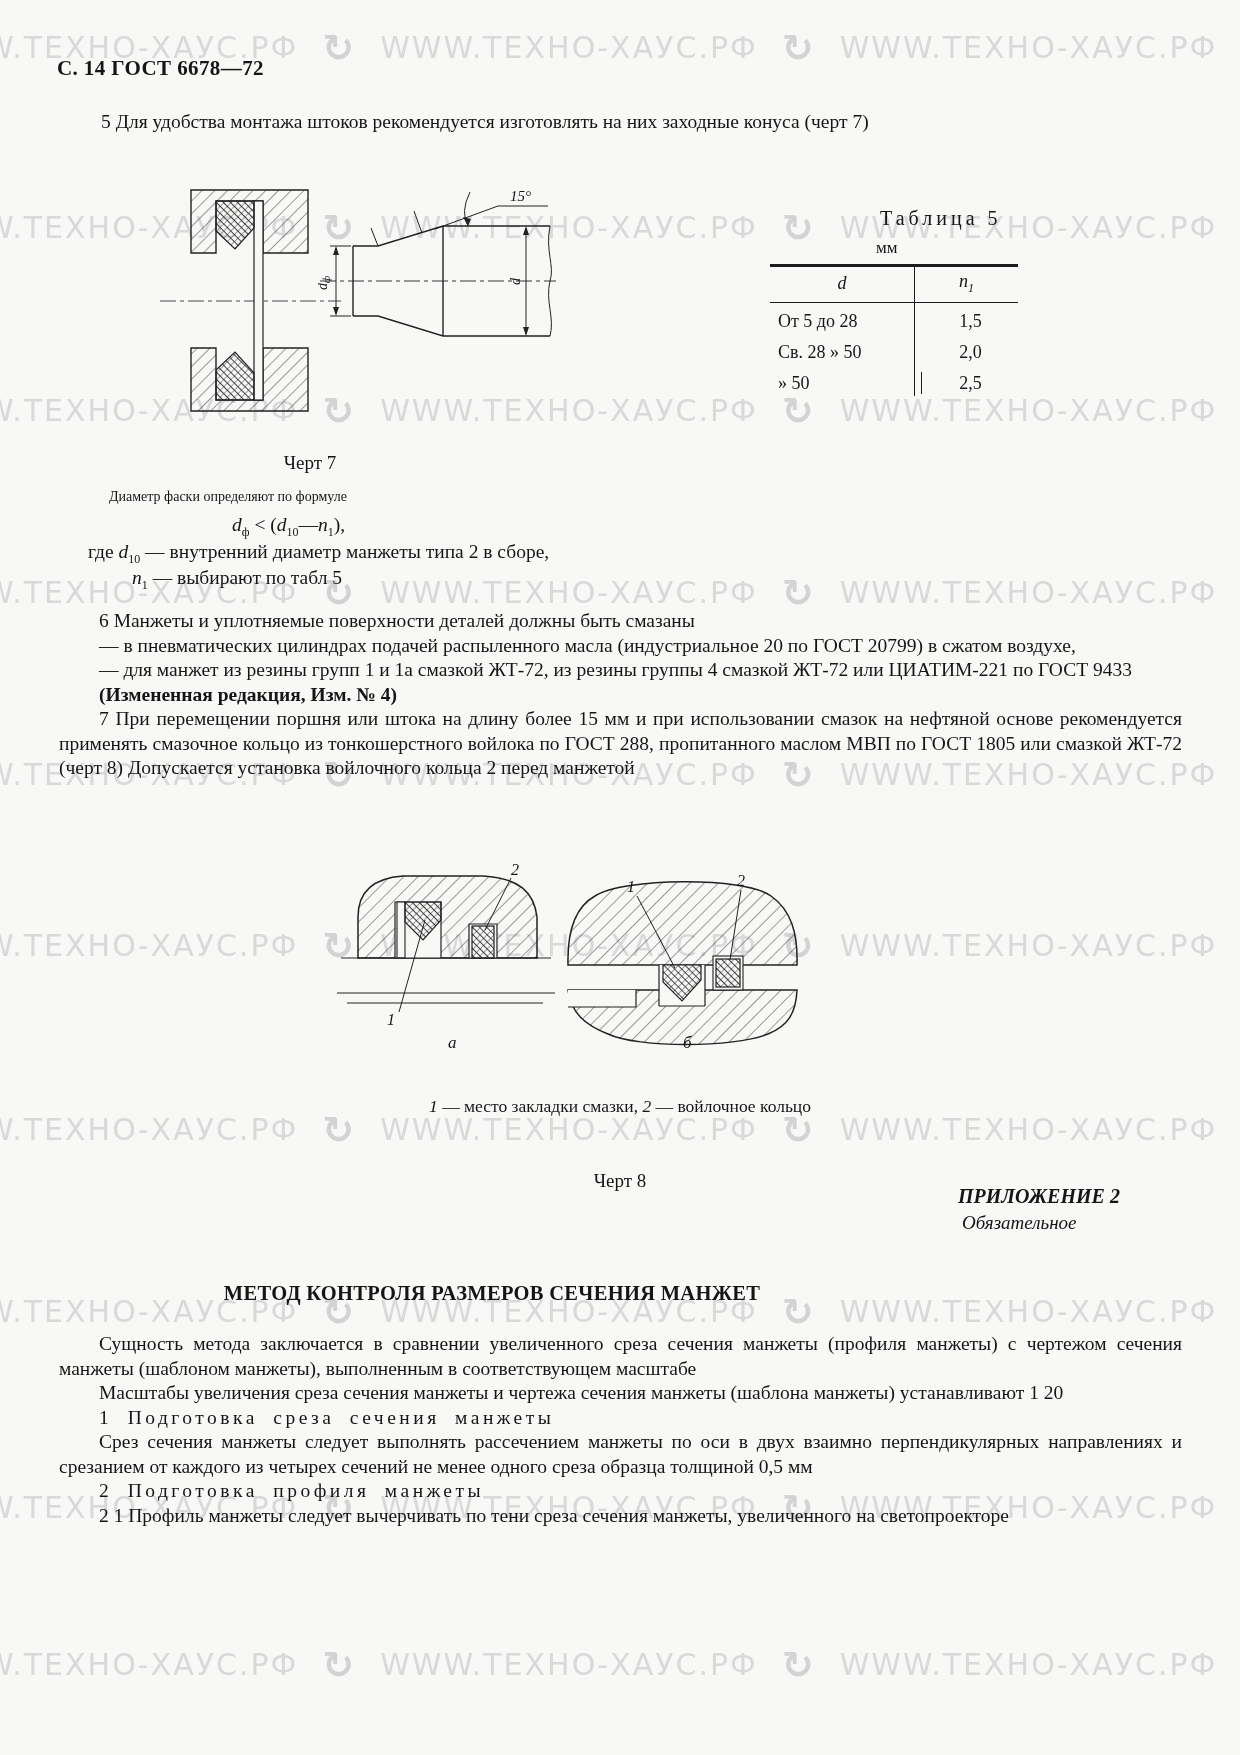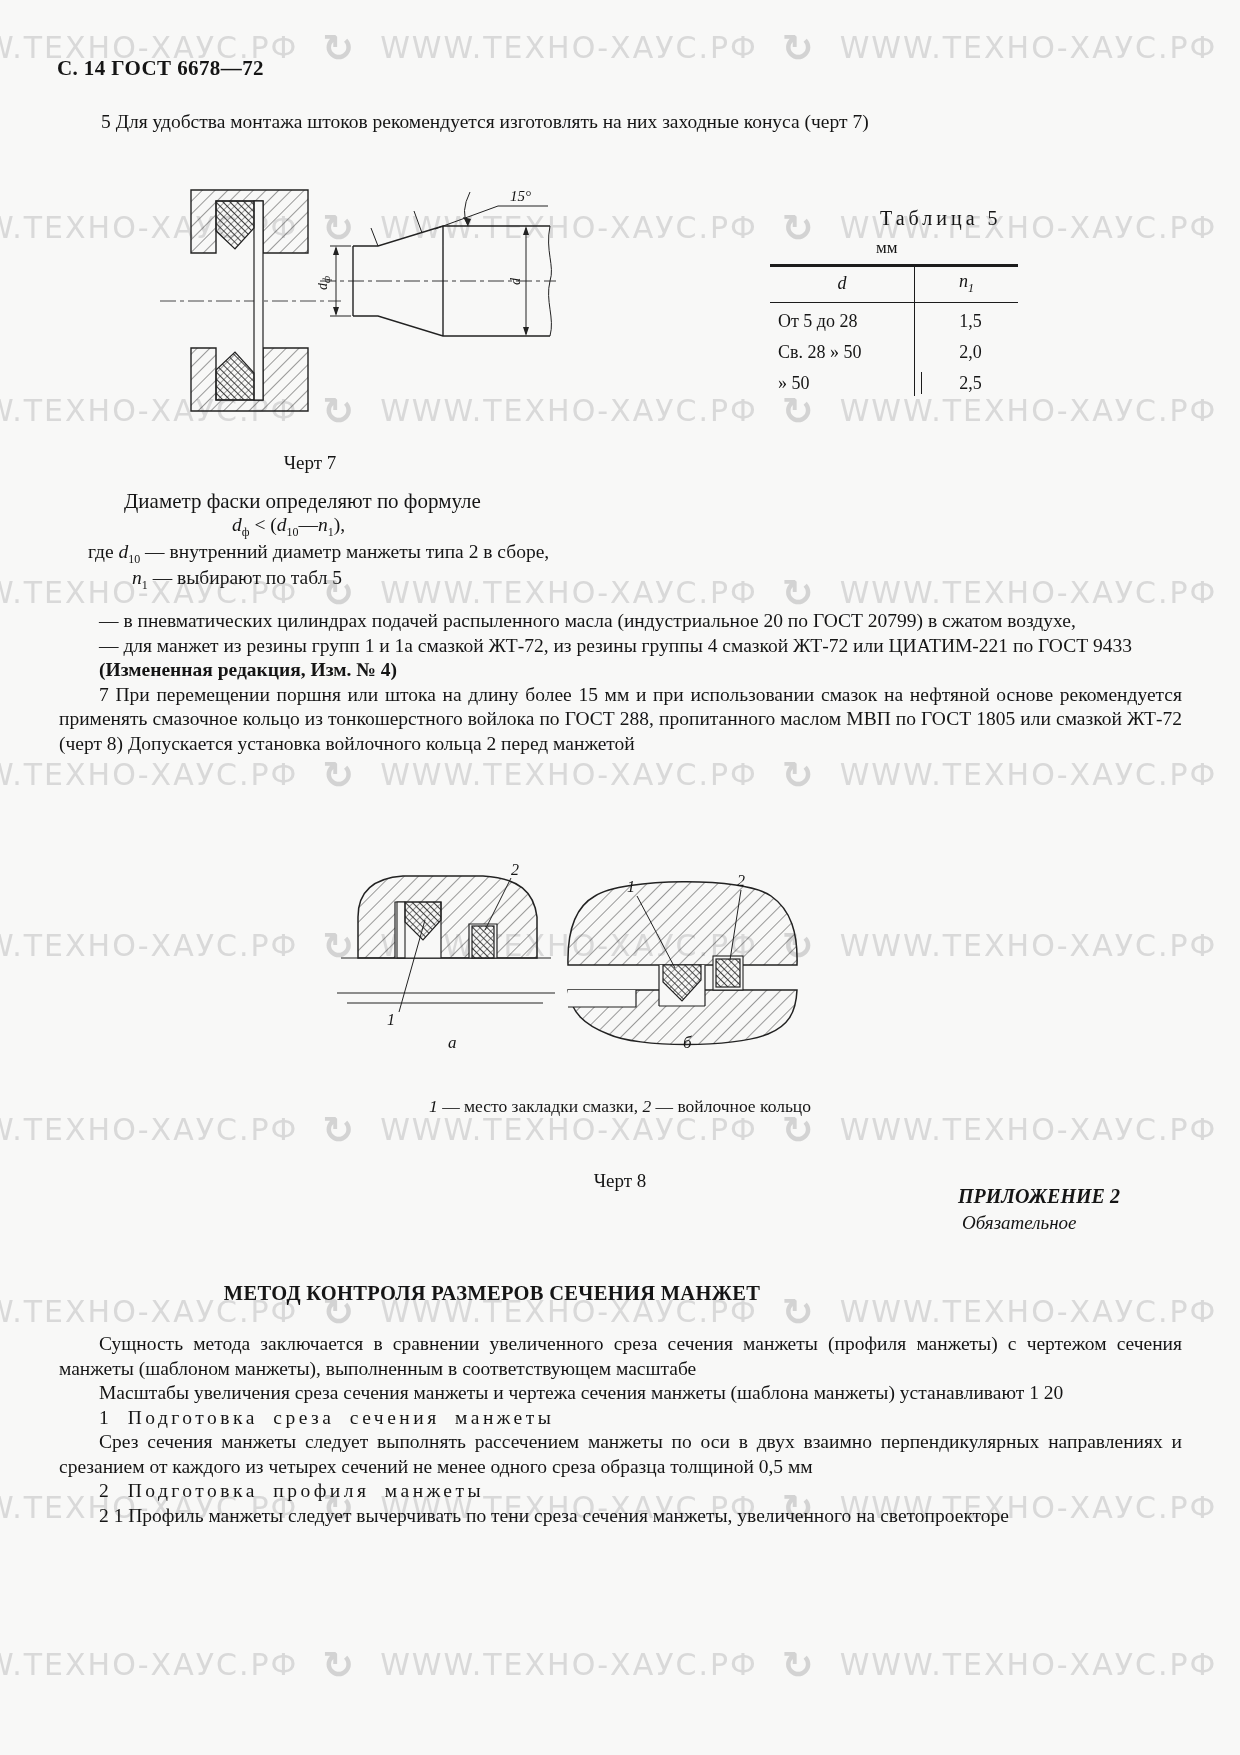--- a/index.html
+++ b/index.html
@@ -18,21 +18,21 @@
   .fig{position:absolute;z-index:1;}
   .t5-title{left:880px;top:207px;font-size:20px;letter-spacing:4px;}
   .t5-units{left:876px;top:238px;font-size:17px;}
   .t5{left:770px;top:264px;width:248px;}
   .t5 table{width:248px;border-collapse:collapse;border-top:3px solid #1c1c1c;font-size:18px;}
   .t5 th{font-style:italic;font-weight:normal;border-bottom:1.3px solid #1c1c1c;padding:4px 0 6px 0;font-size:18px;}
   .t5 th:last-child,.t5 td:last-child{border-left:1.3px solid #1c1c1c;text-align:center;width:95px;}
   .t5 td{padding:7px 0 1px 8px;height:23px;}
   .t5-tail{left:921px;top:372px;width:1.3px;height:22px;background:#1c1c1c;}
   .fig7-cap{left:250px;top:452px;width:120px;text-align:center;font-size:19px;}
-  .f-intro{left:124px;top:489px;font-size:21px;}
+  .f-intro{left:109px;top:489px;font-size:14px;}
   .f-main{left:232px;top:514px;font-size:19.5px;}
   .f-w1{left:88px;top:541px;font-size:19.5px;}
   .f-w2{left:132px;top:567px;font-size:19.5px;}
   .varit{font-style:italic;}
   sub{font-size:12px;}
   .sec6{left:59px;top:609px;width:1123px;}
   .sec6 p{margin:0;text-indent:40px;}
   .bold{font-weight:bold;}
   .fig8-legend{left:40px;top:1096px;width:1160px;text-align:center;font-size:17.5px;}
   .fig8-cap{left:40px;top:1126px;width:1160px;text-align:center;font-size:19px;margin-top:44px;}
@@ -193,20 +193,21 @@
   <div class="layer t5-tail"></div>
 
   <div class="layer fig7-cap">Черт 7</div>
 
   <div class="layer f-intro">Диаметр фаски определяют по формуле</div>
   <div class="layer f-main"><span class="varit">d</span><sub>ф</sub><span> &lt; (</span><span class="varit">d</span><sub>10</sub><span>—</span><span class="varit">n</span><sub>1</sub><span>),</span></div>
   <div class="layer f-w1"><span>где </span><span class="varit">d</span><sub>10</sub><span> — внутренний диаметр манжеты типа 2 в сборе,</span></div>
   <div class="layer f-w2"><span class="varit">n</span><sub>1</sub><span> — выбирают по табл 5</span></div>
 
   <div class="layer para sec6">
+    <p>6 Манжеты и уплотняемые поверхности деталей должны быть смазаны</p>
     <p>— в пневматических цилиндрах подачей распыленного масла (индустриальное 20 по ГОСТ 20799) в сжатом воздухе,</p>
     <p>— для манжет из резины групп 1 и 1а смазкой ЖТ-72, из резины группы 4 смазкой ЖТ-72 или ЦИАТИМ-221 по ГОСТ 9433</p>
     <p class="bold">(Измененная редакция, Изм. № 4)</p>
     <p>7 При перемещении поршня или штока на длину более 15 мм и при использовании смазок на нефтяной основе рекомендуется применять смазочное кольцо из тонкошерстного войлока по ГОСТ 288, пропитанного маслом МВП по ГОСТ 1805 или смазкой ЖТ-72 (черт 8) Допускается установка войлочного кольца 2 перед манжетой</p>
   </div>
 
   <svg class="fig" style="left:333px;top:862px" width="225" height="195" viewBox="0 0 225 195">
     <defs>
       <pattern id="h8a" patternUnits="userSpaceOnUse" width="10" height="10" patternTransform="rotate(45)">
         <path d="M0 0 L0 10" stroke="#3a3a3a" stroke-width="1"></path>

